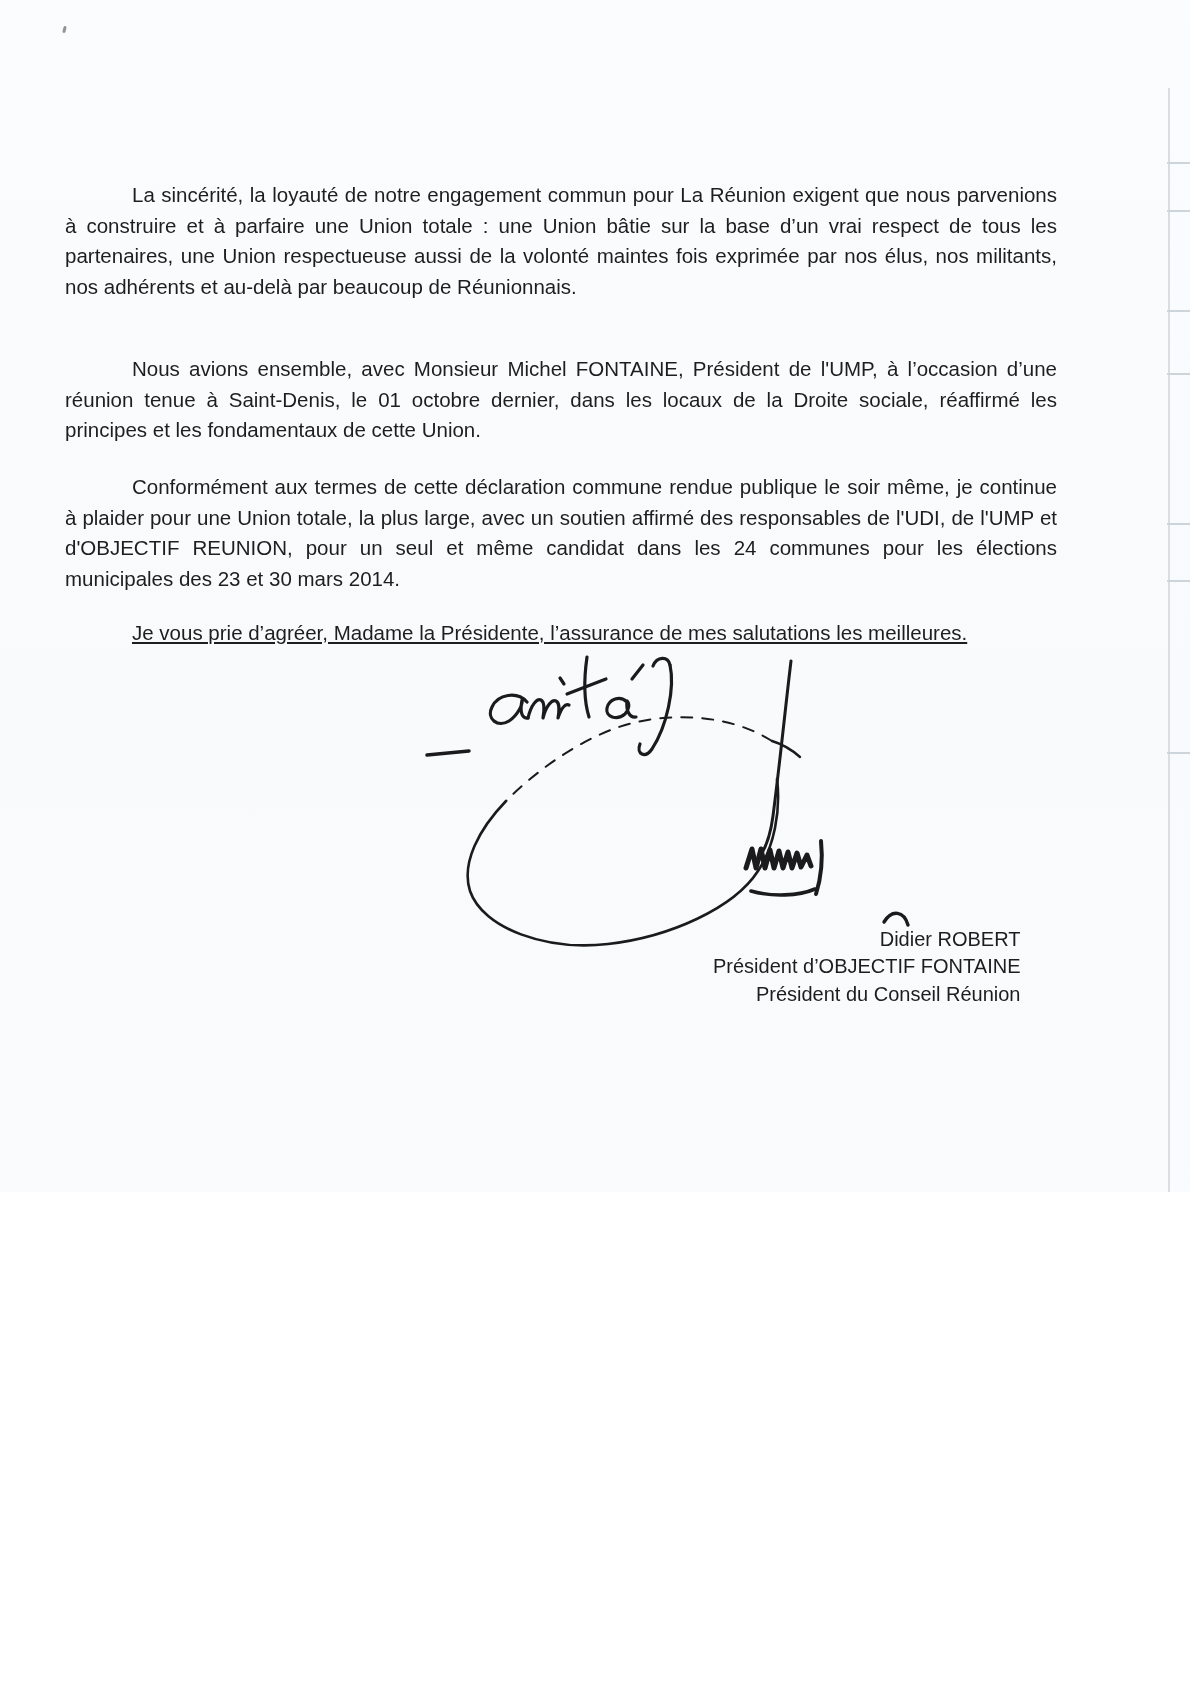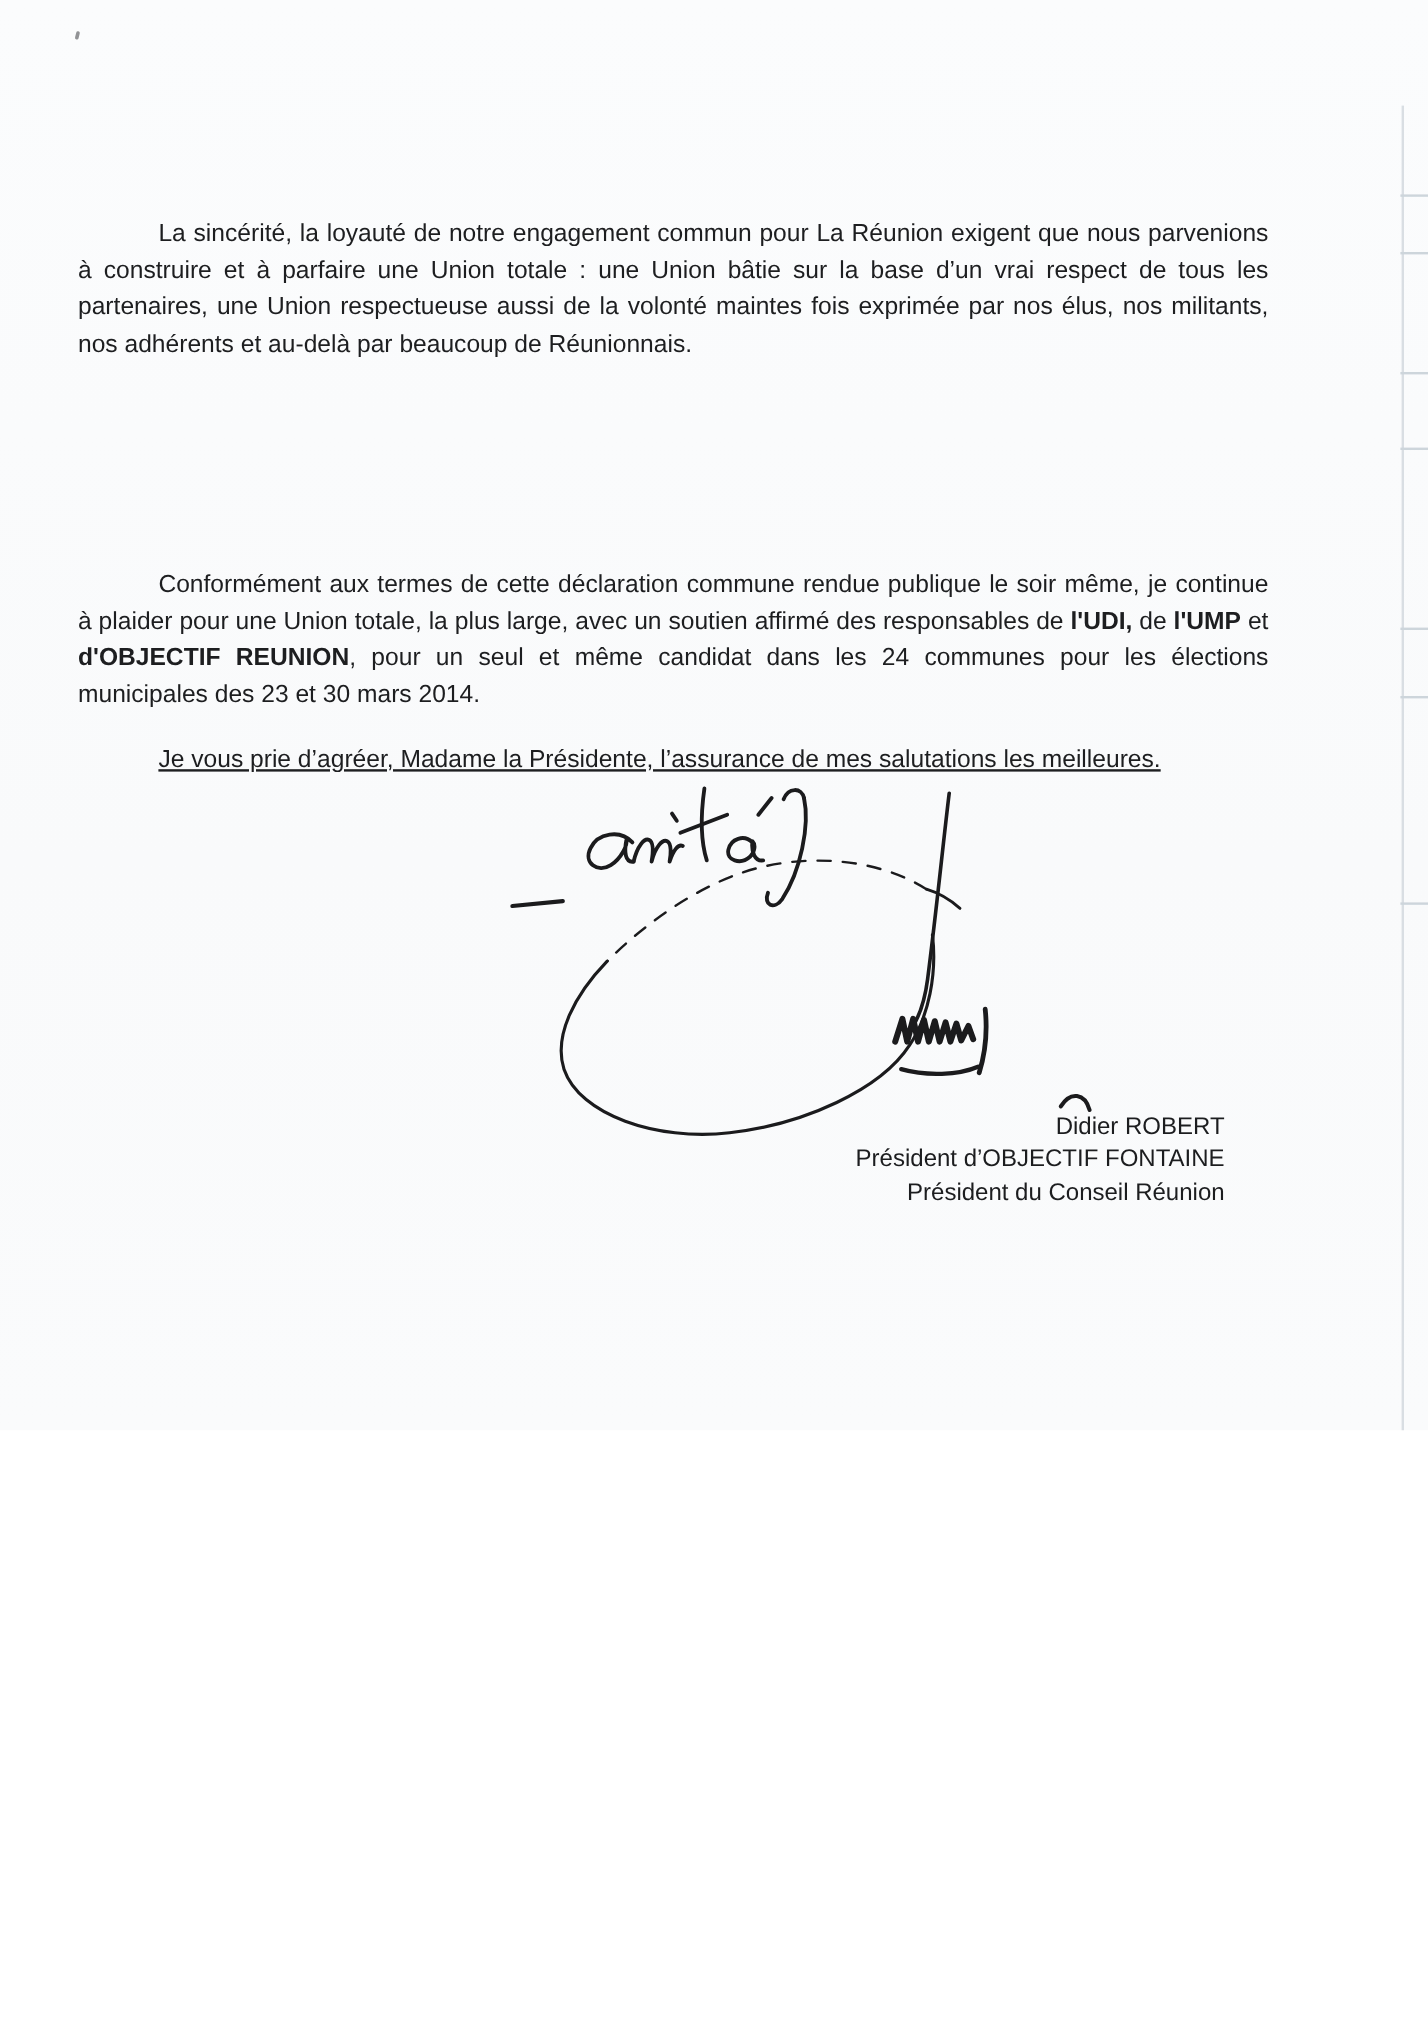--- a/index.html
+++ b/index.html
@@ -14,21 +14,21 @@
   .para{
     position:absolute;left:65px;width:992px;margin:0;
     font-size:20.5px;line-height:30.6px;text-align:justify;
     color:#1d1e20;
   }
   .indent{text-indent:67px;}
   .closing-line{
     position:absolute;left:65px;width:1060px;margin:0;
     font-size:20.5px;line-height:30.6px;text-indent:67px;text-decoration:underline;
   }
-  .bold-seg{font-weight:700;}
+  .bold-seg{font-weight:400;}
   .sig-svg{position:absolute;left:400px;top:600px;width:520px;height:420px;}
   .sig-block{
     position:absolute;left:713px;top:926px;
     font-size:20px;line-height:27.4px;color:#1c1d1f;text-align:right;
   }
   .footnote{
     position:absolute;left:137px;top:1455px;margin:0;
     font-size:20px;font-style:italic;color:#202124;
   }
   .speck{
@@ -59,20 +59,21 @@
   <div class="scan-tick t4"></div>
   <div class="scan-tick t5"></div>
   <div class="scan-tick t6"></div>
   <div class="scan-tick t7"></div>
   <div class="scan-tick t8"></div>
   <div class="scan-tick t9"></div>
   <div class="scan-tick t10"></div>
 
   <p class="para indent" style="top:180px">La sincérité, la loyauté de notre engagement commun pour La Réunion exigent que nous parvenions à construire et à parfaire une Union totale : une Union bâtie sur la base d’un vrai respect de tous les partenaires, une Union respectueuse aussi de la volonté maintes fois exprimée par nos élus, nos militants, nos adhérents et au-delà par beaucoup de Réunionnais.</p>
 
+  <p class="para indent" style="top:354px">Nous avions ensemble, avec Monsieur Michel FONTAINE, Président de l'UMP, à l’occasion d’une réunion tenue à Saint-Denis, le 01 octobre dernier, dans les locaux de la Droite sociale, réaffirmé les principes et les fondamentaux de cette Union.</p>
 
   <p class="para indent" style="top:472px"><span>Conformément aux termes de cette déclaration commune rendue publique le soir même, je continue à plaider pour une Union totale, la plus large, avec un soutien affirmé des responsables de </span><span class="bold-seg">l'UDI,</span><span> de </span><span class="bold-seg">l'UMP</span><span> et </span><span class="bold-seg">d'OBJECTIF REUNION</span><span>, pour un seul et même candidat dans les 24 communes pour les élections municipales des 23 et 30 mars 2014.</span></p>
 
   <p class="closing-line" style="top:618px">Je vous prie d’agréer, Madame la Présidente, l’assurance de mes salutations les meilleures.</p>
 
   <svg class="sig-svg" viewBox="400 600 520 420" aria-label="amitiés — signature">
     <g fill="none" stroke="#1b1b1d" stroke-linecap="round" stroke-linejoin="round">
 
       <g stroke-width="3.2">
         <path d="M 527,702 C 517,691 498,694 492,707 C 486,719 498,728 509,721 C 518,715 523,704 522,700 C 520,710 521,719 528,718"></path>

